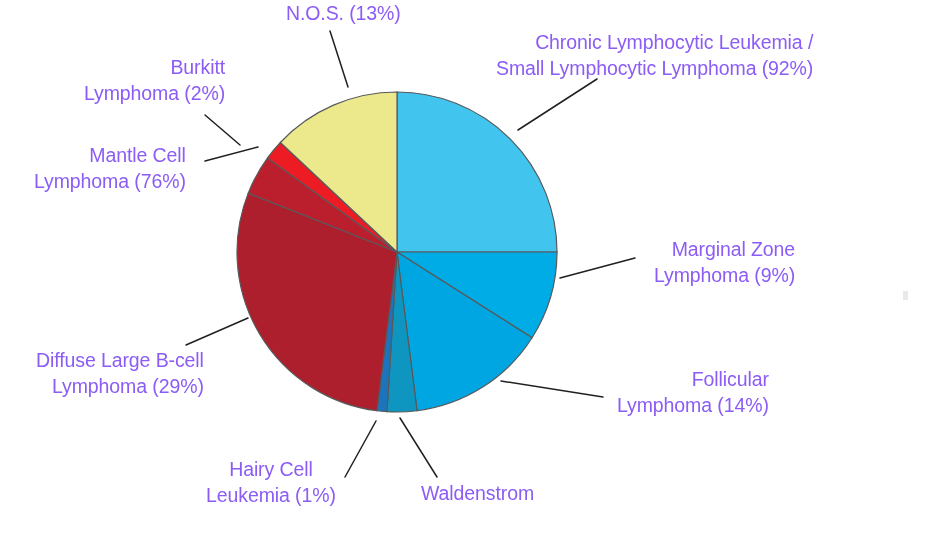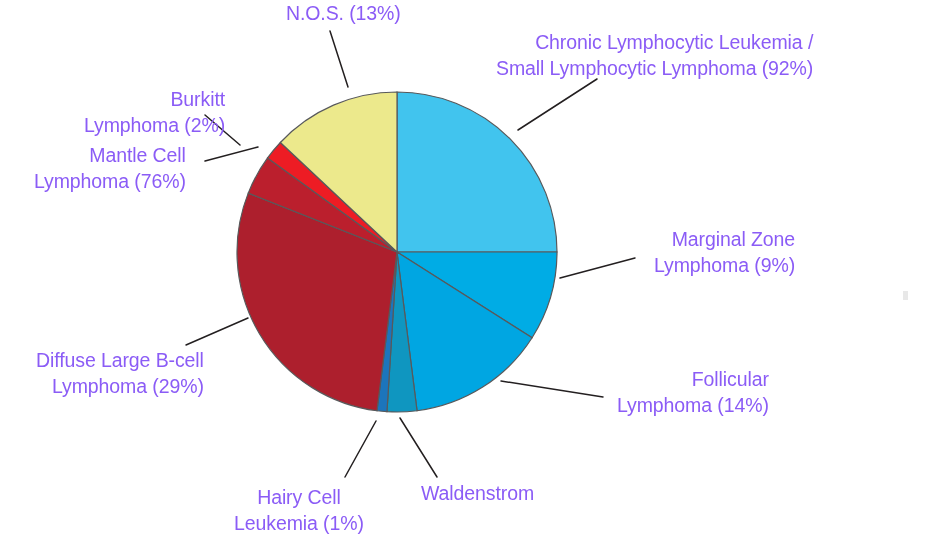--- a/index.html
+++ b/index.html
@@ -32,27 +32,27 @@
     color: #8b5cf6;
     white-space: nowrap;
     letter-spacing: -0.1px;
   }
   .label .ln { display: block; }
   .al-left  { text-align: right; }
   .al-center{ text-align: center; }
 
   
   #lab-cll   { left: 496px; top: 29px;  }
-  #lab-mzl   { left: 654px; top: 226px; }
+  #lab-mzl   { left: 654px; top: 236px; }
   #lab-fl    { left: 617px; top: 366px; }
   #lab-wm    { left: 421px; top: 480px; }
-  #lab-hcl   { left: 206px; top: 484px; margin-left: 28px; }
+  #lab-hcl   { left: 206px; top: 456px; }
   #lab-dlbcl { left: 36px;  top: 347px; }
   #lab-mcl   { left: 34px;  top: 142px; }
-  #lab-bl    { left: 84px;  top: 54px; margin-top: 32px;  }
+  #lab-bl    { left: 84px;  top: 54px;  }
   #lab-nos   { left: 286px; top: 0px;   }
 
   .artifact {
     position: absolute;
     left: 903px;
     top: 291px;
     width: 5px;
     height: 9px;
     background: #e8e8e8;
   }

